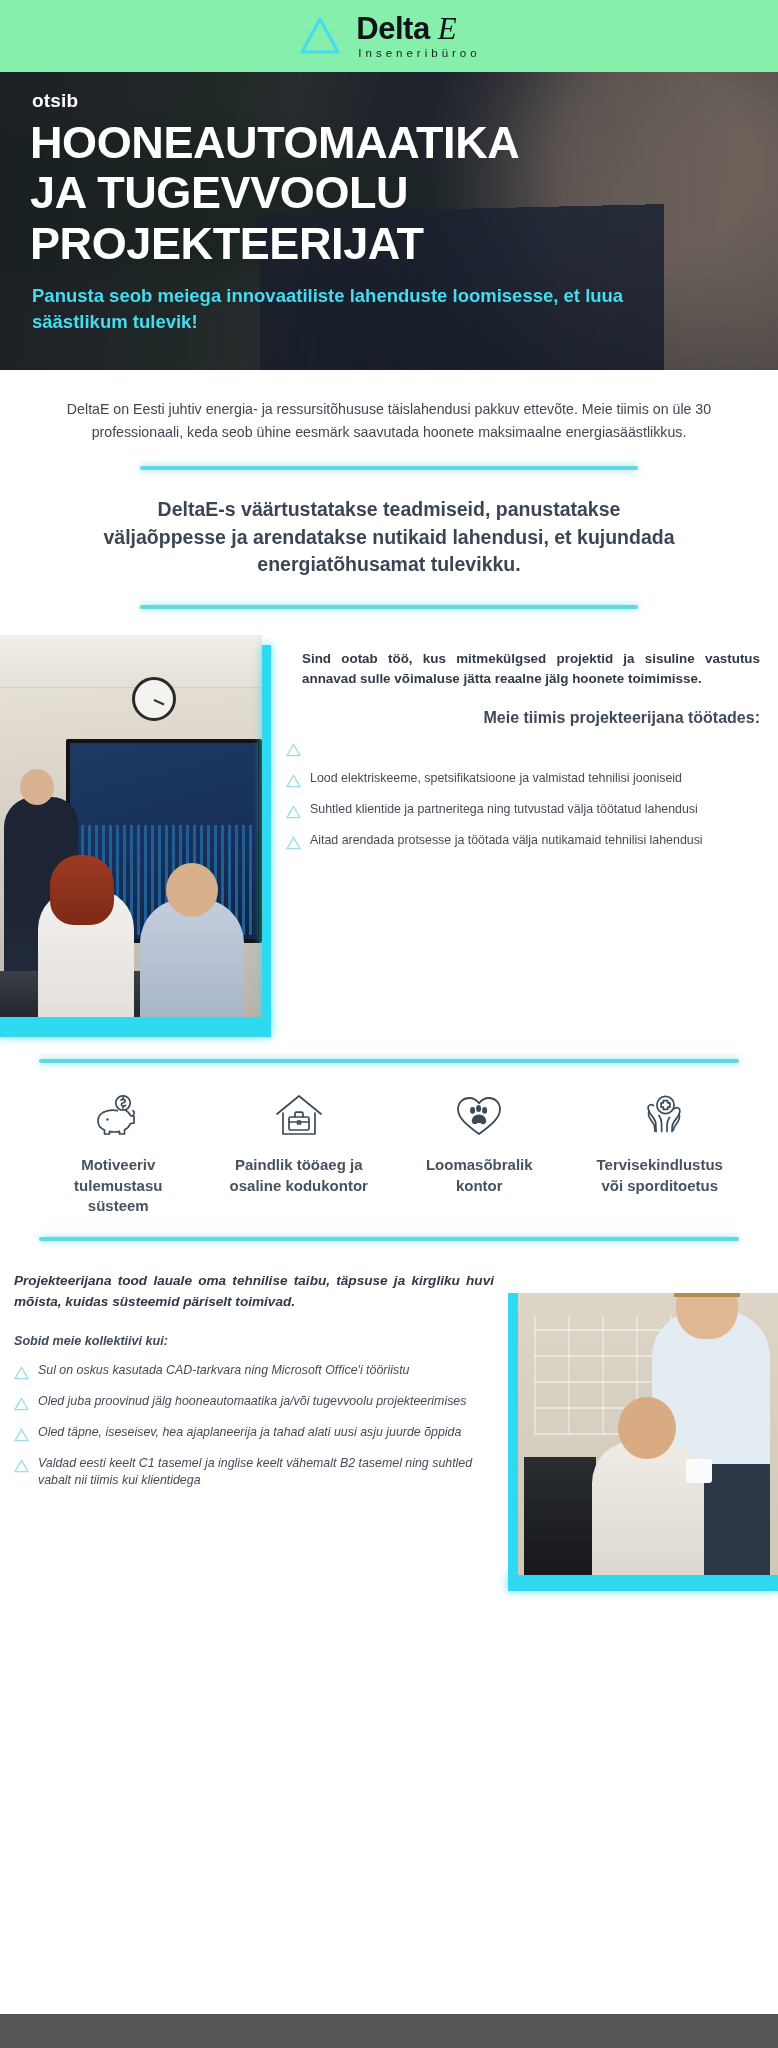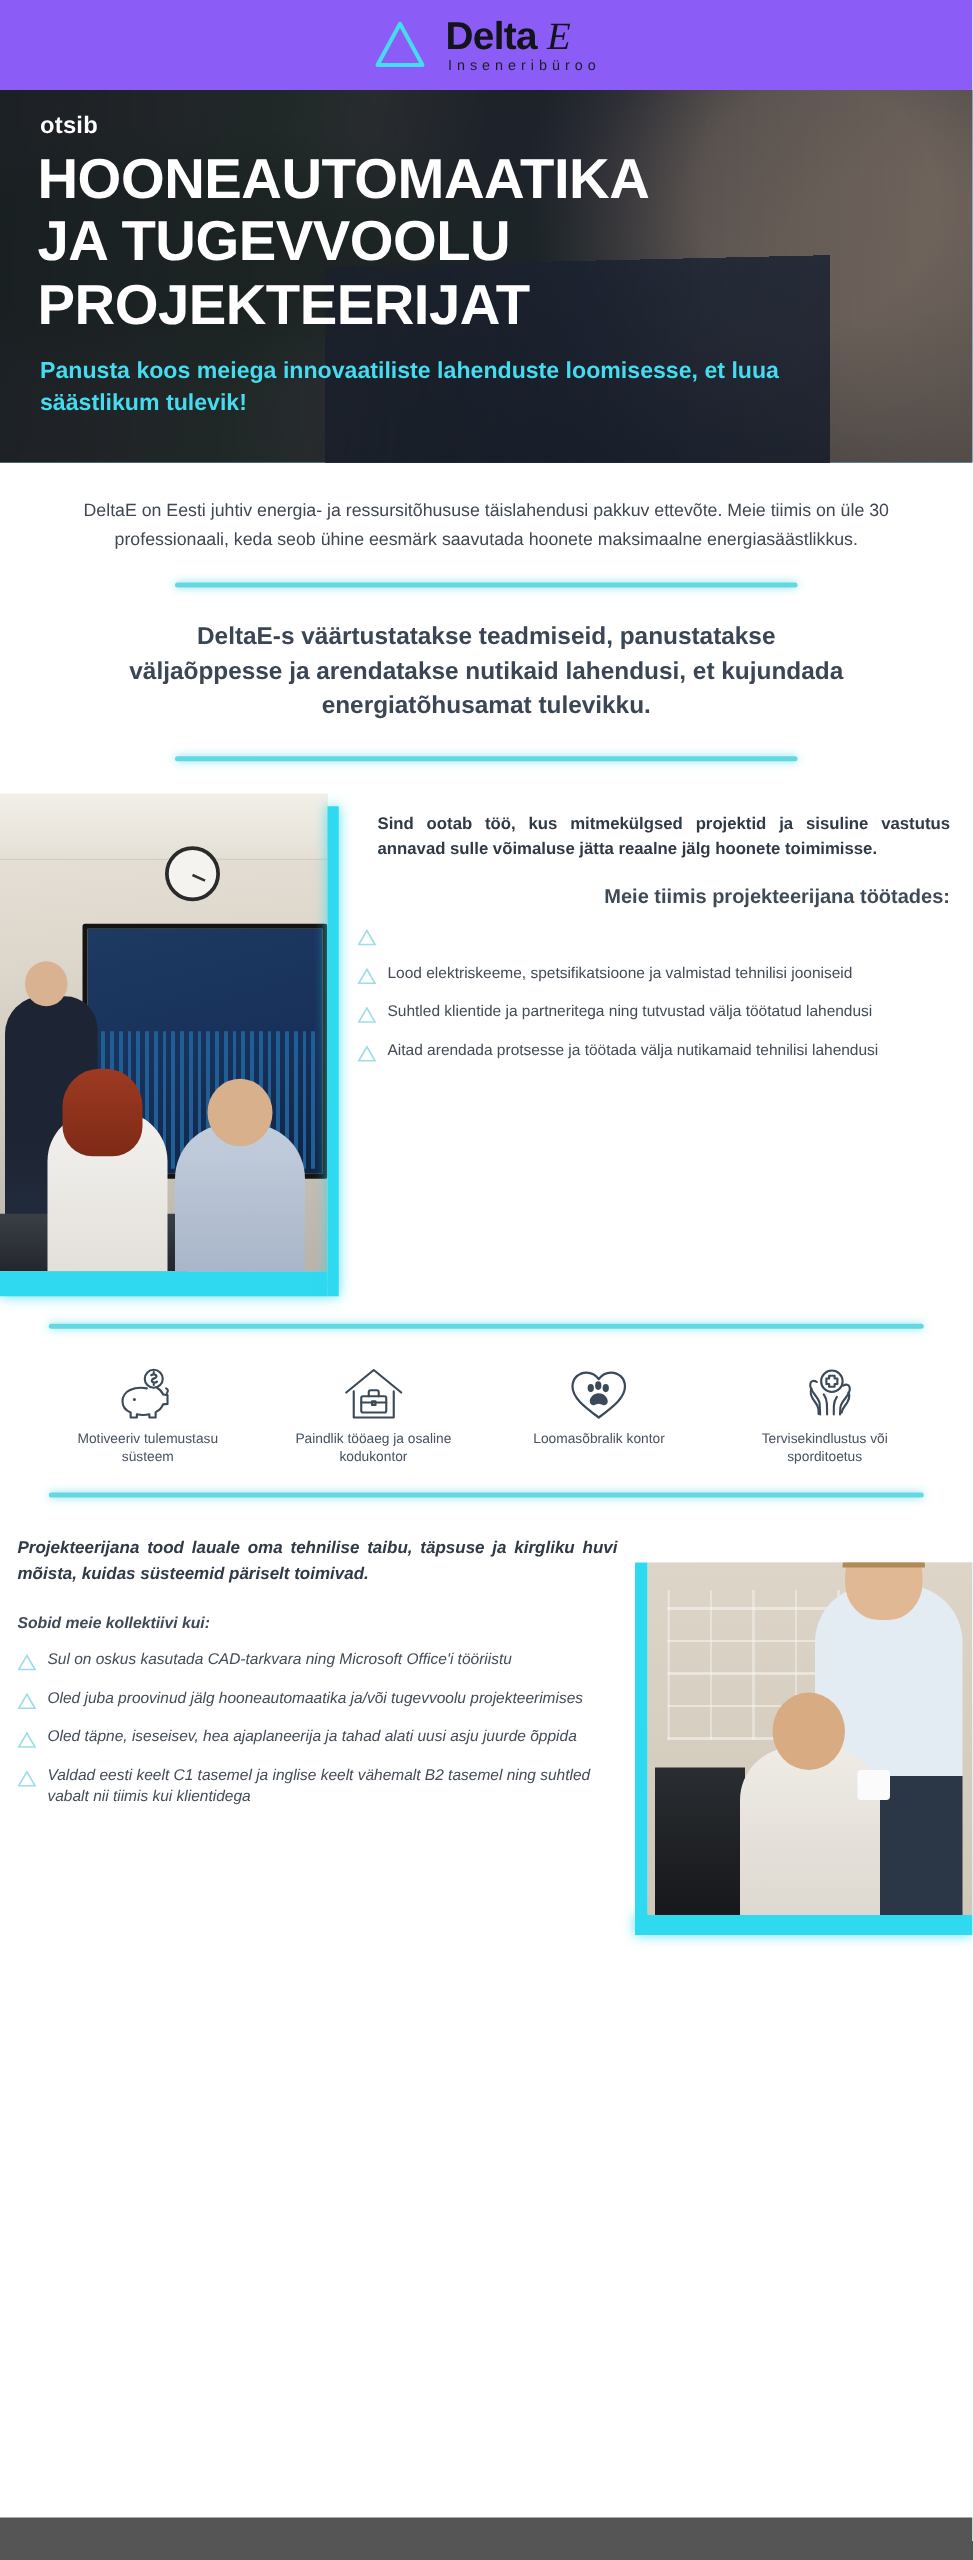--- a/index.html
+++ b/index.html
@@ -12,21 +12,21 @@
     height: 2048px;
     position: relative;
     overflow: hidden;
     font-family: "Liberation Sans", sans-serif;
     color: #3d4852;
   }
 
   
   .logo-bar {
     height: 72px;
-    background: #8b5cf6;
+    background: #86efac;
     display: flex;
     align-items: center;
     justify-content: center;
     gap: 13px;
   }
   .logo-mark { width: 46px; height: 46px; display: block; }
   .logo-text-wrap { display: flex; flex-direction: column; align-items: flex-start; }
   .logo-word {
     font-size: 31px;
     font-weight: 700;
@@ -276,23 +276,23 @@
     display: flex;
     justify-content: space-around;
     padding: 24px 28px 20px 28px;
   }
   .benefit {
     width: 150px;
     text-align: center;
   }
   .benefit-icon { height: 56px; display: flex; align-items: center; justify-content: center; }
   .benefit-label {
-    margin-top: 1px;
-    font-size: 11px;
-    font-weight: 400;
+    margin-top: 12px;
+    font-size: 15px;
+    font-weight: 700;
     line-height: 1.38;
     color: #46525f;
   }
 
   
   .row-bottom {
     display: flex;
     align-items: flex-start;
     margin-top: 12px;
   }
@@ -403,21 +403,21 @@
 <div class="hero">
   <div class="hero-photo"></div>
   <div class="hero-scrim"></div>
   <div class="hero-inner">
     <div class="hero-eyebrow">otsib</div>
     <h1 class="hero-title">
       <span>HOONEAUTOMAATIKA</span><br>
       <span>JA TUGEVVOOLU</span><br>
       <span>PROJEKTEERIJAT</span>
     </h1>
-    <div class="hero-sub">Panusta koos meiega innovaatiliste lahenduste loomisesse, et luua säästlikum tulevik!</div>
+    <div class="hero-sub">Panusta seob meiega innovaatiliste lahenduste loomisesse, et luua säästlikum tulevik!</div>
   </div>
 </div>
 
 <div class="intro">DeltaE on Eesti juhtiv energia- ja ressursitõhususe täislahendusi pakkuv ettevõte. Meie tiimis on üle 30 professionaali, keda seob ühine eesmärk saavutada hoonete maksimaalne energiasäästlikkus.</div>
 
 <div class="quote-block">
   <div class="rule"></div>
   <div class="quote-text">DeltaE-s väärtustatakse teadmiseid, panustatakse väljaõppesse ja arendatakse nutikaid lahendusi, et kujundada energiatõhusamat tulevikku.</div>
   <div class="rule"></div>
 </div>

